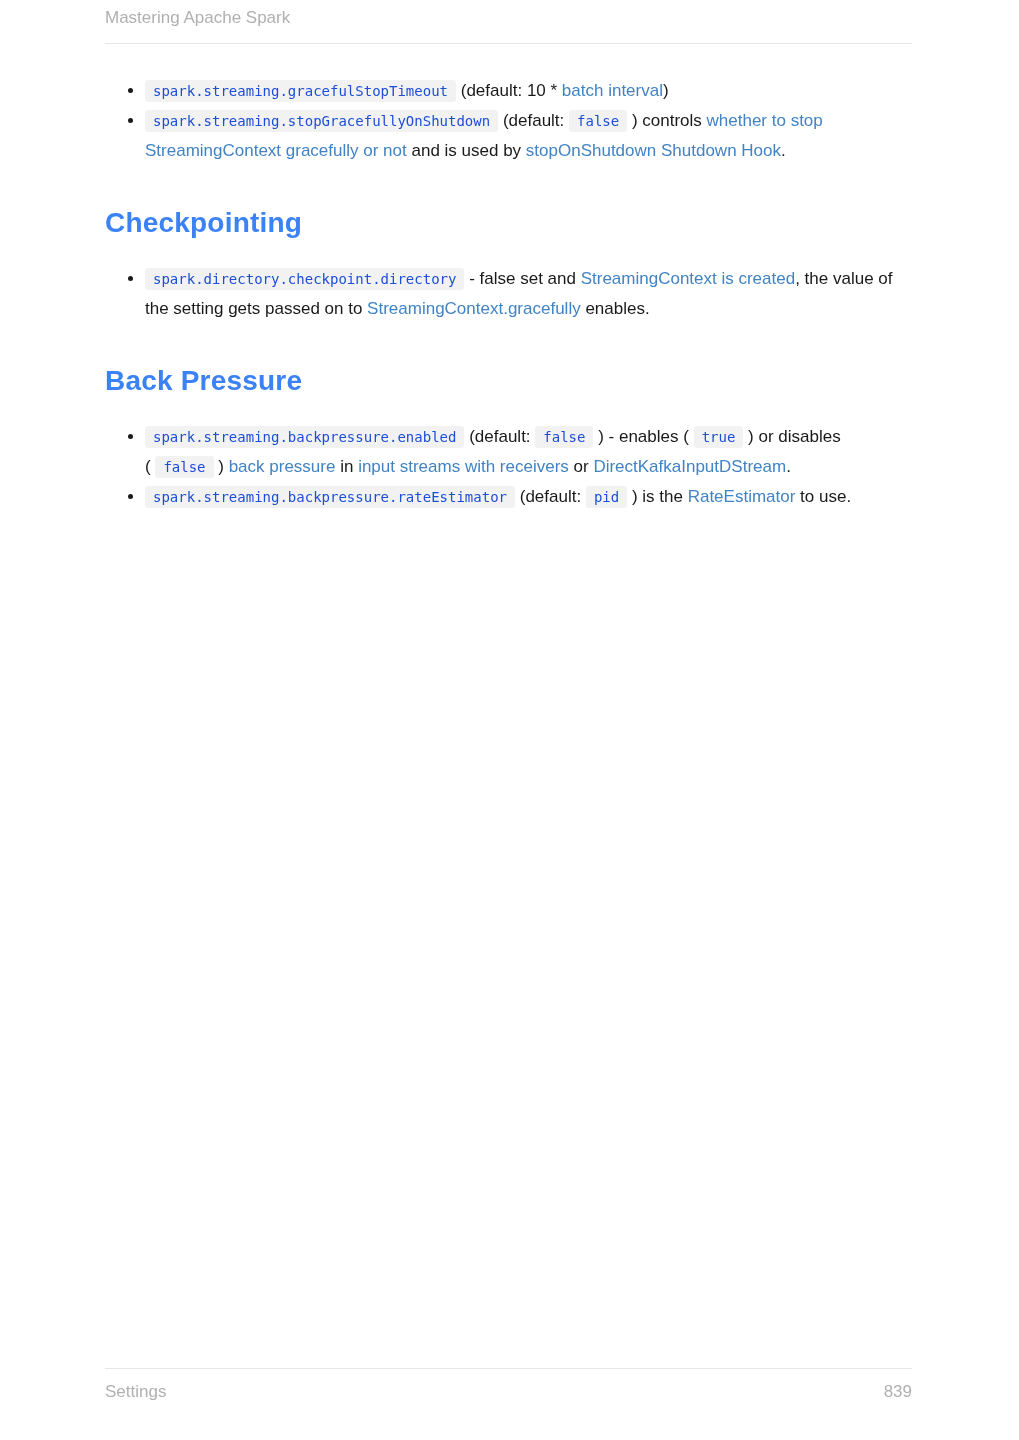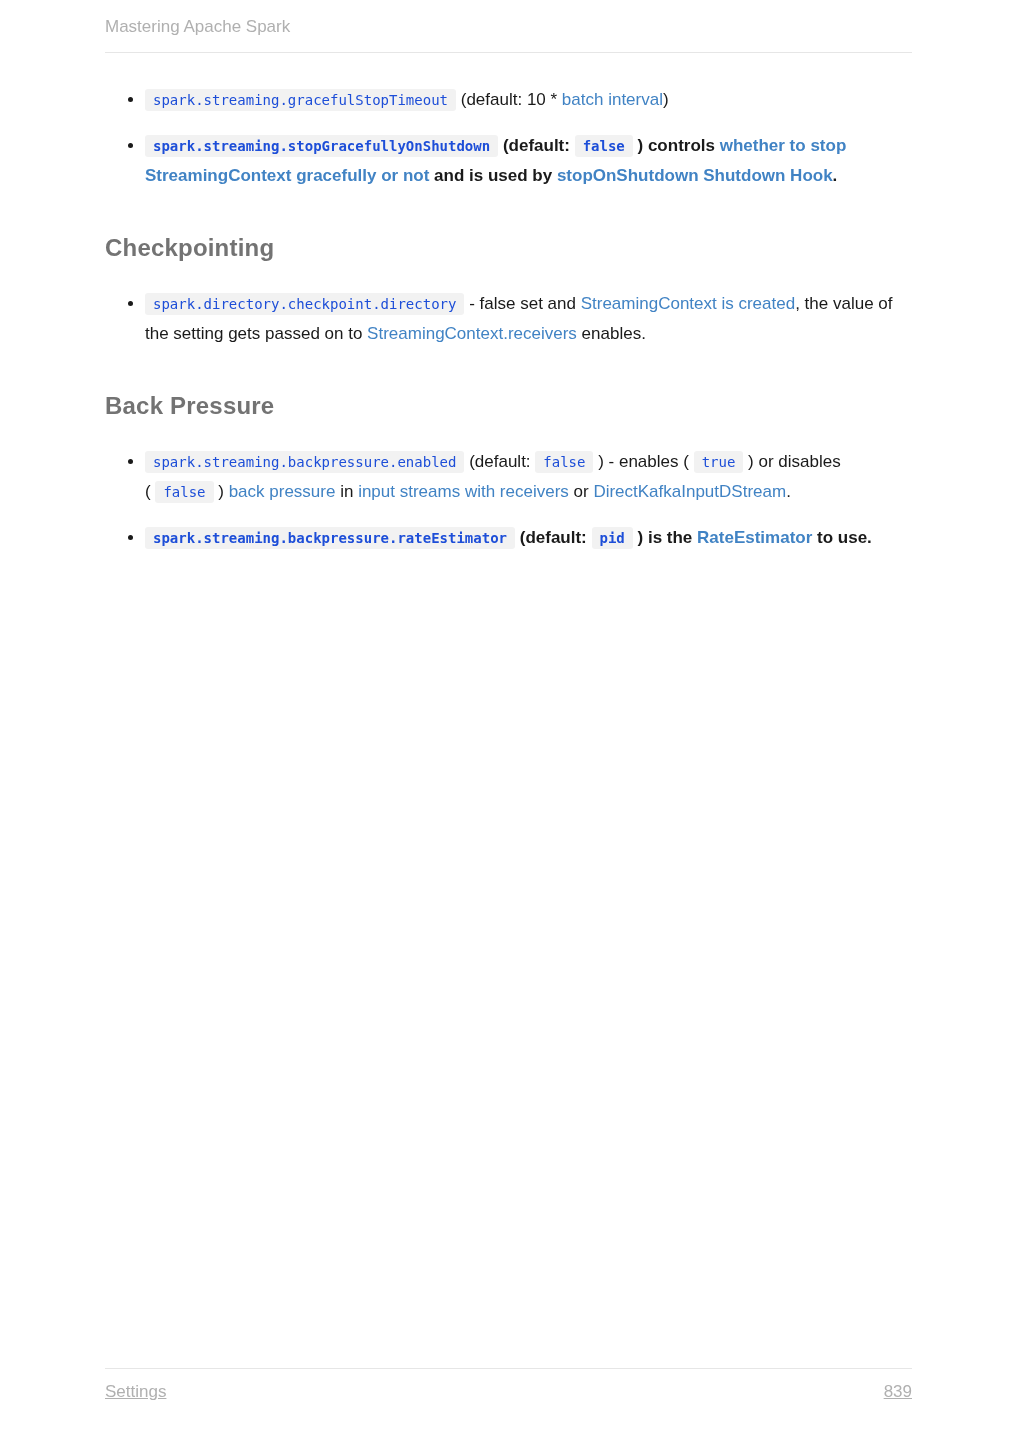--- a/index.html
+++ b/index.html
@@ -8,21 +8,21 @@
     width: 1019px;
     height: 1440px;
     box-sizing: border-box;
     padding: 0 107px 0 105px;
     background: #ffffff;
     overflow: hidden;
     font-family: "Liberation Sans", sans-serif;
     color: var(--body-text, #1a1a1a);
   }
   
-  .page-header { padding-top: 17px; }
+  .page-header { padding-top: 8px; }
   .header-title {
     font-size: 17px;
     line-height: 20px;
     color: var(--muted-gray, #b0b0b0);
   }
   .header-rule {
     border: none;
     border-bottom: 1px solid var(--divider-gray, #e6e6e6);
     margin: 15px 0 0 0;
   }
@@ -30,27 +30,27 @@
   main ul {
     margin: 32px 0 0 0;
     padding: 0 0 0 40px;
     list-style: disc;
   }
   main li {
     font-size: 17px;
     line-height: 30px;
     color: var(--body-text, #1a1a1a);
   }
-  main li + li { margin-top: 16px; font-weight: bold; }
+  main li + li { margin-top: 0; }
   main h2 {
     margin: 40px 0 0 0;
-    font-size: 24px;
+    font-size: 28px;
     line-height: 34px;
     font-weight: 700;
-    color: #737373;
+    color: #3b82f6;
     letter-spacing: 0.2px;
   }
   main h2 + ul { margin-top: 24px; }
   .inline-code {
     font-family: "DejaVu Sans Mono", monospace;
     font-size: 14px;
     color: #1d4ed8;
     background: var(--code-background, #f2f2f2);
     padding: 3px 8px;
     border-radius: 3px;
@@ -68,40 +68,39 @@
     left: 105px;
     right: 107px;
     top: 1368px;
     border-top: 1px solid var(--divider-gray, #e6e6e6);
     padding-top: 13px;
     display: flex;
     justify-content: space-between;
     align-items: baseline;
     font-size: 17px;
     color: var(--muted-gray, #b0b0b0);
-    text-decoration: underline;
   }
 </style>
 </head>
 <body>
 
 <div class="page">
   <header class="page-header">
     <div class="header-title">Mastering Apache Spark</div>
     <hr class="header-rule">
   </header>
 
   <main id="content">
       <ul>
         <li><code class="inline-code">spark.streaming.gracefulStopTimeout</code><span class="text-run"> (default: 10 * </span><a class="inline-link" href="#">batch interval</a><span class="text-run">)</span></li>
         <li><code class="inline-code">spark.streaming.stopGracefullyOnShutdown</code><span class="text-run"> (default: </span><code class="inline-code">false</code><span class="text-run"> ) controls </span><a class="inline-link" href="#">whether to stop StreamingContext gracefully or not</a><span class="text-run"> and is used by </span><a class="inline-link" href="#">stopOnShutdown Shutdown Hook</a><span class="text-run">.</span></li>
       </ul>
       <h2>Checkpointing</h2>
       <ul>
-        <li><code class="inline-code">spark.directory.checkpoint.directory</code><span class="text-run"> - false set and </span><a class="inline-link" href="#">StreamingContext is created</a><span class="text-run">, the value of the setting gets passed on to </span><a class="inline-link" href="#">StreamingContext.receivers</a><span class="text-run"> enables.</span></li>
+        <li><code class="inline-code">spark.directory.checkpoint.directory</code><span class="text-run"> - false set and </span><a class="inline-link" href="#">StreamingContext is created</a><span class="text-run">, the value of the setting gets passed on to </span><a class="inline-link" href="#">StreamingContext.gracefully</a><span class="text-run"> enables.</span></li>
       </ul>
       <h2>Back Pressure</h2>
       <ul>
         <li><code class="inline-code">spark.streaming.backpressure.enabled</code><span class="text-run"> (default: </span><code class="inline-code">false</code><span class="text-run"> ) - enables ( </span><code class="inline-code">true</code><span class="text-run"> ) or disables (&nbsp;</span><code class="inline-code">false</code><span class="text-run"> ) </span><a class="inline-link" href="#">back pressure</a><span class="text-run"> in </span><a class="inline-link" href="#">input streams with receivers</a><span class="text-run"> or </span><a class="inline-link" href="#">DirectKafkaInputDStream</a><span class="text-run">.</span></li>
         <li><code class="inline-code">spark.streaming.backpressure.rateEstimator</code><span class="text-run"> (default: </span><code class="inline-code">pid</code><span class="text-run"> ) is the </span><a class="inline-link" href="#">RateEstimator</a><span class="text-run"> to use.</span></li>
       </ul>
     </main>
 
   <footer class="page-footer">
     <span>Settings</span>

